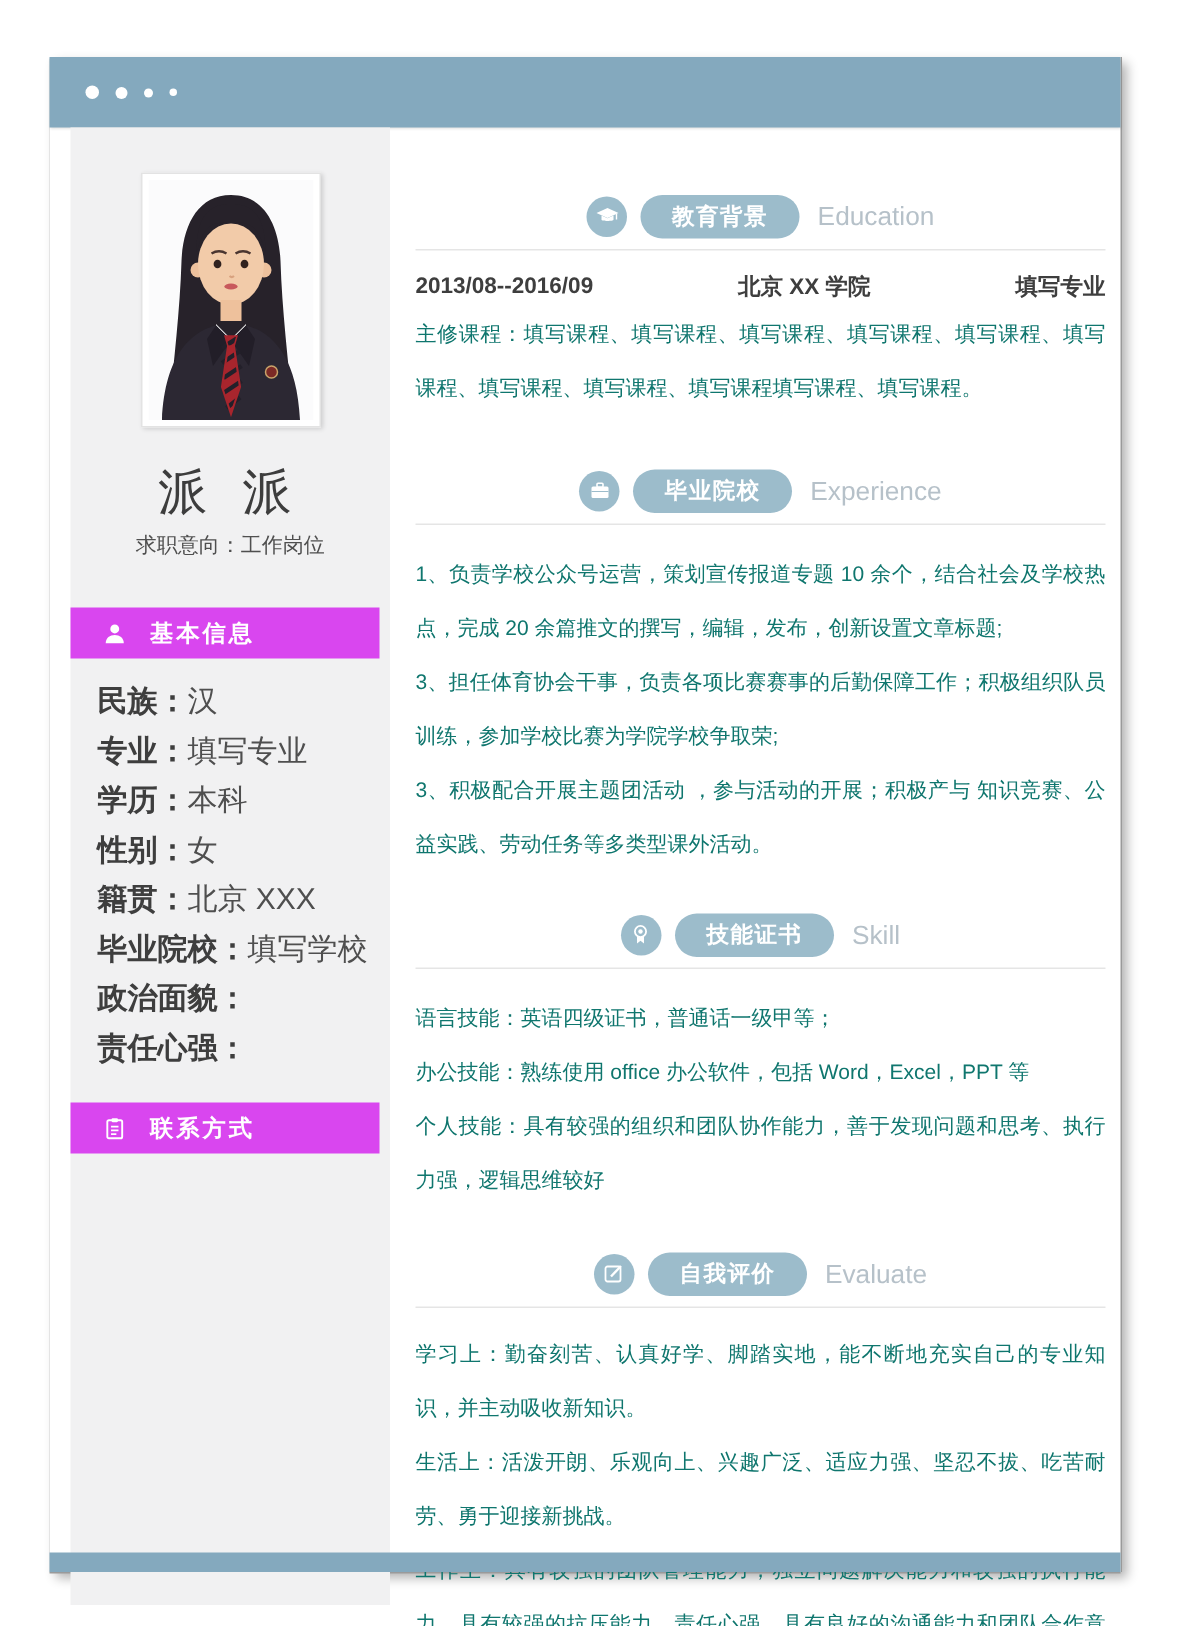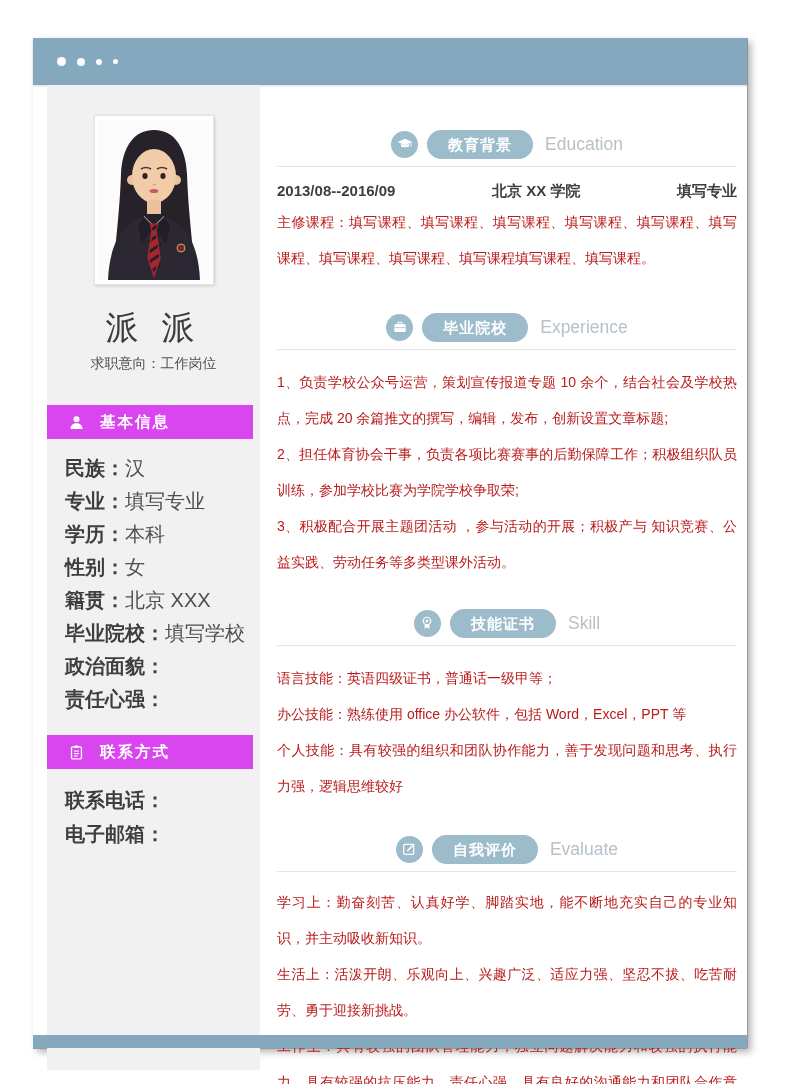--- a/index.html
+++ b/index.html
@@ -45,21 +45,21 @@
     display:flex; align-items:center; justify-content:center; margin-right:9px; }
   .sec-icon svg { width:16px; height:16px; }
   .sec-pill { background:#9cbccb; color:#fff; font-weight:bold; font-size:15px;
     letter-spacing:1px; height:29px; line-height:29px; padding:0 21px; border-radius:15px; }
   .sec-en { color:#b6c1c9; font-size:17.5px; margin-left:12px; }
   .divider { border-bottom:1px solid #e5e5e5; margin-top:7px; }
 
   .edu-row { margin-top:15px; display:flex; justify-content:space-between;
     font-weight:bold; font-size:15px; color:#3e3e3e; }
   .body-text { margin-top:4px; }
-  .body-text p, .courses p { font-size:14px; line-height:36px; color:#b91c1c; text-align:justify; }
+  .body-text p, .courses p { font-size:14px; line-height:36px; color:#0f766e; text-align:justify; }
   .courses { margin-top:3px; }
 
   .m-top-36 { margin-top:36px; } .m-top-28 { margin-top:28px; } .m-top-30 { margin-top:30px; }
   .m-top-44 { margin-top:44px; }
   .body-m14 { margin-top:14px; } .body-m12 { margin-top:12px; }
 </style>
 </head>
 <body>
 
 <div class="page">
@@ -137,24 +137,20 @@
       <svg class="s-icon" viewBox="0 0 24 24">
         <rect x="5" y="4" width="14" height="17" rx="1.5" fill="none" stroke="#fff" stroke-width="1.8"></rect>
         <rect x="9" y="2.2" width="6" height="3.6" rx="1" fill="#fff"></rect>
         <line x1="8.5" y1="10" x2="15.5" y2="10" stroke="#fff" stroke-width="1.6"></line>
         <line x1="8.5" y1="13.5" x2="15.5" y2="13.5" stroke="#fff" stroke-width="1.6"></line>
         <line x1="8.5" y1="17" x2="13.5" y2="17" stroke="#fff" stroke-width="1.6"></line>
       </svg>
       <span class="s-title">联系方式</span>
     </div>
 
-    <div class="fields contact">
-      <div class="field"><span class="f-label">联系电话：</span><span></span></div>
-      <div class="field"><span class="f-label">电子邮箱：</span><span></span></div>
-    </div>
   </div>
 
   <div class="main">
 
     <div class="sec-head m-top-44">
       <span class="sec-icon">
         <svg viewBox="0 0 24 24">
           <polygon points="12,4 23,9 12,14 1,9" fill="#fff"></polygon>
           <path d="M6,11.5 v4.2 c0,1.6 12,1.6 12,0 v-4.2 l-6,2.8 Z" fill="#fff"></path>
           <line x1="21" y1="10" x2="21" y2="15.5" stroke="#fff" stroke-width="1.4"></line>
@@ -180,21 +176,21 @@
           <rect x="9" y="4.8" width="6" height="4" rx="1" fill="none" stroke="#fff" stroke-width="1.6"></rect>
           <line x1="3.5" y1="13" x2="20.5" y2="13" stroke="#9cbccb" stroke-width="1.2"></line>
         </svg>
       </span>
       <span class="sec-pill">毕业院校</span>
       <span class="sec-en">Experience</span>
     </div>
     <div class="divider"></div>
     <div class="body-text body-m14">
       <p>1、负责学校公众号运营，策划宣传报道专题 10 余个，结合社会及学校热点，完成 20 余篇推文的撰写，编辑，发布，创新设置文章标题;</p>
-      <p>2、担任体育协会干事，负责各项比赛赛事的后勤保障工作；积极组织队员训练，参加学校比赛为学院学校争取荣;</p>
+      <p>3、担任体育协会干事，负责各项比赛赛事的后勤保障工作；积极组织队员训练，参加学校比赛为学院学校争取荣;</p>
       <p>3、积极配合开展主题团活动 ，参与活动的开展；积极产与 知识竞赛、公益实践、劳动任务等多类型课外活动。</p>
     </div>
 
     <div class="sec-head m-top-28">
       <span class="sec-icon">
         <svg viewBox="0 0 24 24">
           <polygon points="8.5,13 8.5,21 12,18.2 15.5,21 15.5,13" fill="#fff"></polygon>
           <circle cx="12" cy="9" r="5.6" fill="#9cbccb" stroke="#fff" stroke-width="1.8"></circle>
           <circle cx="12" cy="9" r="2.2" fill="#fff"></circle>
         </svg>

